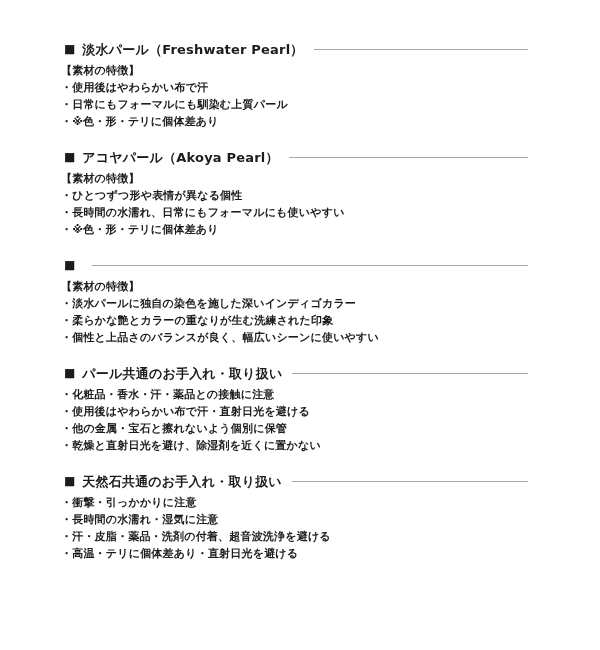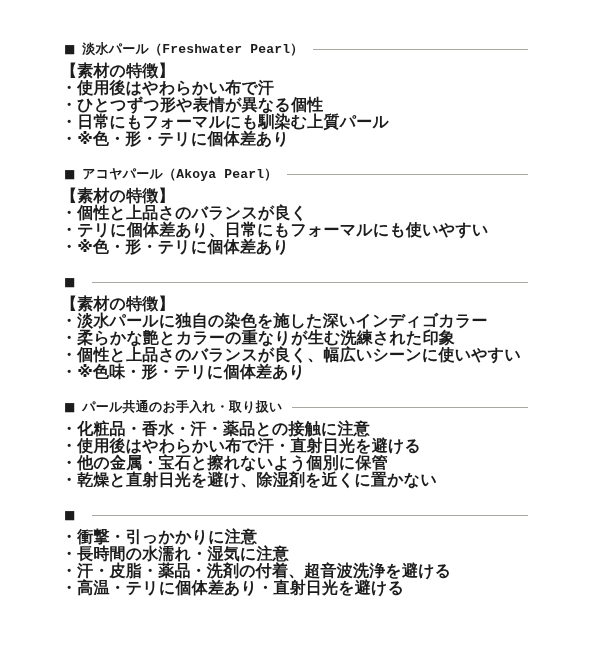--- a/index.html
+++ b/index.html
@@ -17,91 +17,90 @@
     display: flex;
     align-items: center;
     font-weight: 700;
     font-size: 13px;
     line-height: 15px;
     padding-left: 3px;
     margin-bottom: 5px;
     white-space: nowrap;
   }
   .marker { font-size: 12px; margin-right: 7px; }
-  .sec-title { letter-spacing: 0.2px; font-family: Liberation Mono, monospace; }
+  .sec-title { letter-spacing: 0.2px; }
   .rule {
     flex: 1 1 auto;
     height: 1px;
     background: #a9a9a3;
     margin-left: 10px;
   }
   .subtitle, .bullet {
-    font-size: 16px;
+    font-size: 11px;
     font-weight: 700;
     line-height: 17px;
     letter-spacing: 0.2px;
   }
 </style>
 </head>
 <body>
 
 <div class="page">
 
   <section class="sec">
     <div class="sec-header">
       <span class="marker">■</span>
       <span class="sec-title">淡水パール（Freshwater Pearl）</span>
       <span class="rule"></span>
     </div>
     <p class="subtitle">【素材の特徴】</p>
     <p class="bullet">・使用後はやわらかい布で汗</p>
-    <p class="bullet">・ひとつずつ形や表情が異なる個性</p>
     <p class="bullet">・日常にもフォーマルにも馴染む上質パール</p>
     <p class="bullet">・※色・形・テリに個体差あり</p>
   </section>
 
   <section class="sec">
     <div class="sec-header">
       <span class="marker">■</span>
       <span class="sec-title">アコヤパール（Akoya Pearl）</span>
       <span class="rule"></span>
     </div>
     <p class="subtitle">【素材の特徴】</p>
-    <p class="bullet">・個性と上品さのバランスが良く</p>
-    <p class="bullet">・テリに個体差あり、日常にもフォーマルにも使いやすい</p>
+    <p class="bullet">・ひとつずつ形や表情が異なる個性</p>
+    <p class="bullet">・長時間の水濡れ、日常にもフォーマルにも使いやすい</p>
     <p class="bullet">・※色・形・テリに個体差あり</p>
   </section>
 
   <section class="sec">
     <div class="sec-header">
       <span class="marker">■</span>
       <span class="rule"></span>
     </div>
     <p class="subtitle">【素材の特徴】</p>
     <p class="bullet">・淡水パールに独自の染色を施した深いインディゴカラー</p>
     <p class="bullet">・柔らかな艶とカラーの重なりが生む洗練された印象</p>
     <p class="bullet">・個性と上品さのバランスが良く、幅広いシーンに使いやすい</p>
-    <p class="bullet">・※色味・形・テリに個体差あり</p>
   </section>
 
   <section class="sec">
     <div class="sec-header">
       <span class="marker">■</span>
       <span class="sec-title">パール共通のお手入れ・取り扱い</span>
       <span class="rule"></span>
     </div>
     <p class="bullet">・化粧品・香水・汗・薬品との接触に注意</p>
     <p class="bullet">・使用後はやわらかい布で汗・直射日光を避ける</p>
     <p class="bullet">・他の金属・宝石と擦れないよう個別に保管</p>
     <p class="bullet">・乾燥と直射日光を避け、除湿剤を近くに置かない</p>
   </section>
 
   <section class="sec">
     <div class="sec-header">
       <span class="marker">■</span>
+      <span class="sec-title">天然石共通のお手入れ・取り扱い</span>
       <span class="rule"></span>
     </div>
     <p class="bullet">・衝撃・引っかかりに注意</p>
     <p class="bullet">・長時間の水濡れ・湿気に注意</p>
     <p class="bullet">・汗・皮脂・薬品・洗剤の付着、超音波洗浄を避ける</p>
     <p class="bullet">・高温・テリに個体差あり・直射日光を避ける</p>
   </section>
 
 </div>
 

